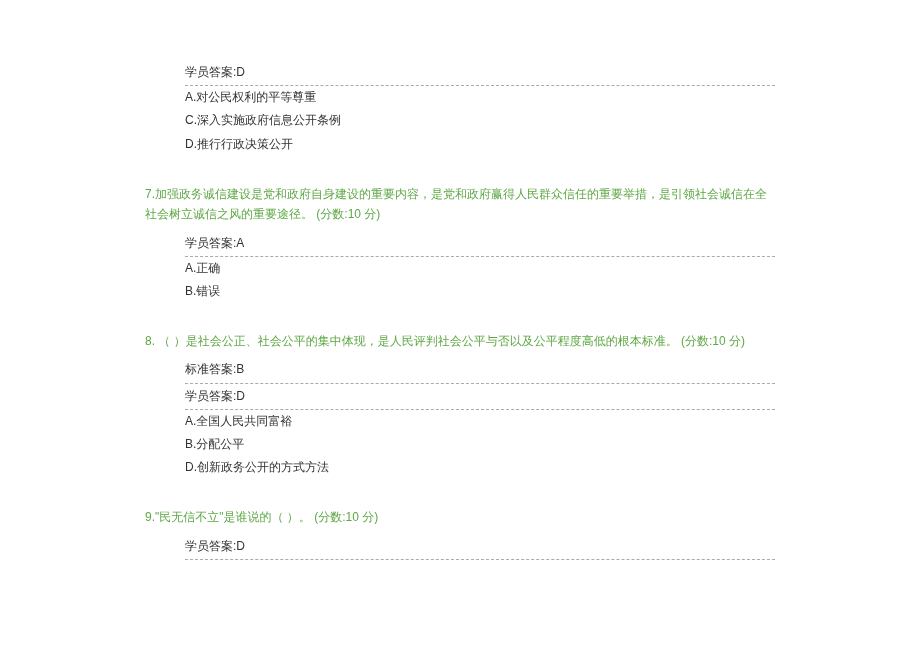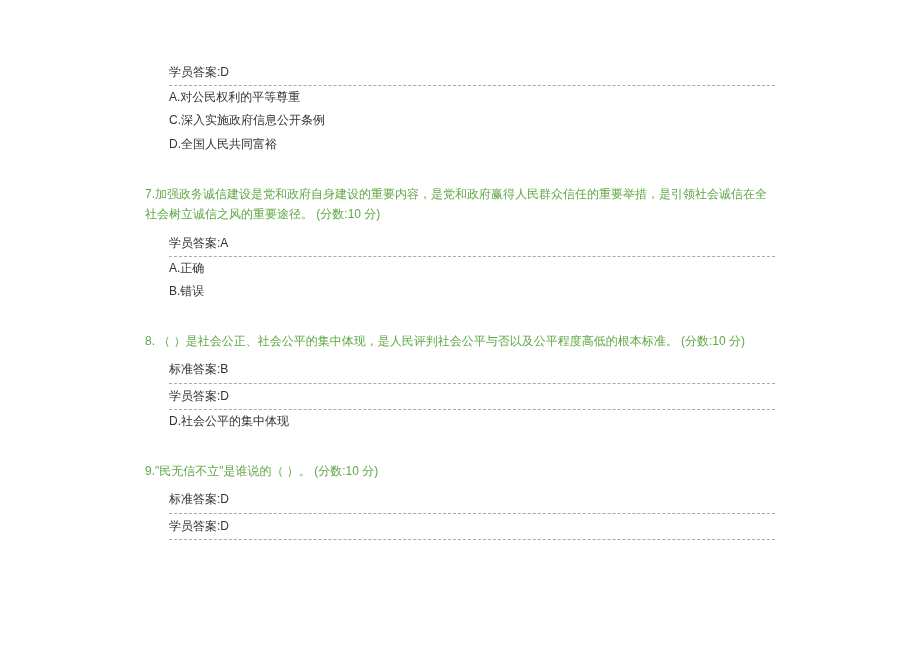--- a/index.html
+++ b/index.html
@@ -9,21 +9,21 @@
     }
     body {
       font-family: "SimSun", "Microsoft YaHei", sans-serif;
       font-size: 12px;
       color: #333;
       background: #fff;
       padding: 60px 145px 40px 145px;
       line-height: 1.6;
     }
     .answer-block {
-      margin-left: 24px;
+      margin-left: 40px;
       margin-bottom: 18px;
     }
     .answer-line {
       border-bottom: 1px dashed #aaa;
       padding: 3px 0;
     }
     .option-line {
       padding: 2px 0;
     }
     .question-title {
@@ -33,34 +33,35 @@
       line-height: 1.7;
     }
   </style>
 </head>
 <body>
 
 <div class="answer-block">
   <div class="answer-line">学员答案:D</div>
   <div class="option-line">A.对公民权利的平等尊重</div>
   <div class="option-line">C.深入实施政府信息公开条例</div>
-  <div class="option-line">D.全国人民共同富裕</div>
+  <div class="option-line">D.推行行政决策公开</div>
 </div>
 
 <div class="question-title">7.加强政务诚信建设是党和政府自身建设的重要内容，是党和政府赢得人民群众信任的重要举措，是引领社会诚信在全社会树立诚信之风的重要途径。 (分数:10 分)</div>
 <div class="answer-block">
   <div class="answer-line">学员答案:A</div>
   <div class="option-line">A.正确</div>
   <div class="option-line">B.错误</div>
 </div>
 
 <div class="question-title">8. （  ）是社会公正、社会公平的集中体现，是人民评判社会公平与否以及公平程度高低的根本标准。 (分数:10 分)</div>
 <div class="answer-block">
   <div class="answer-line">标准答案:B</div>
   <div class="answer-line">学员答案:D</div>
-  <div class="option-line">D.社会公平的集中体现</div>
+  <div class="option-line">A.全国人民共同富裕</div>
+  <div class="option-line">B.分配公平</div>
+  <div class="option-line">D.创新政务公开的方式方法</div>
 </div>
 
 <div class="question-title">9."民无信不立"是谁说的（  ）。 (分数:10 分)</div>
 <div class="answer-block">
-  <div class="answer-line">标准答案:D</div>
   <div class="answer-line">学员答案:D</div>
 </div>
 
 </body></html>

